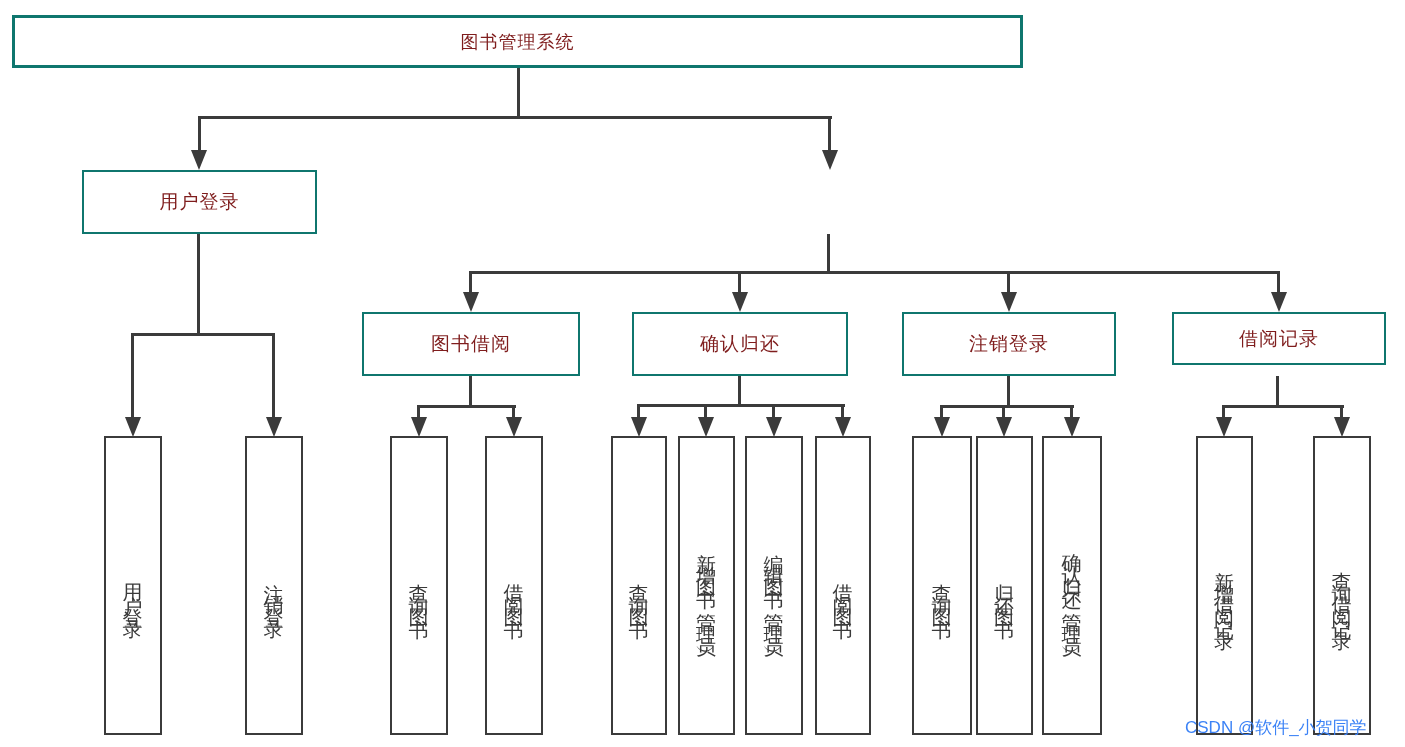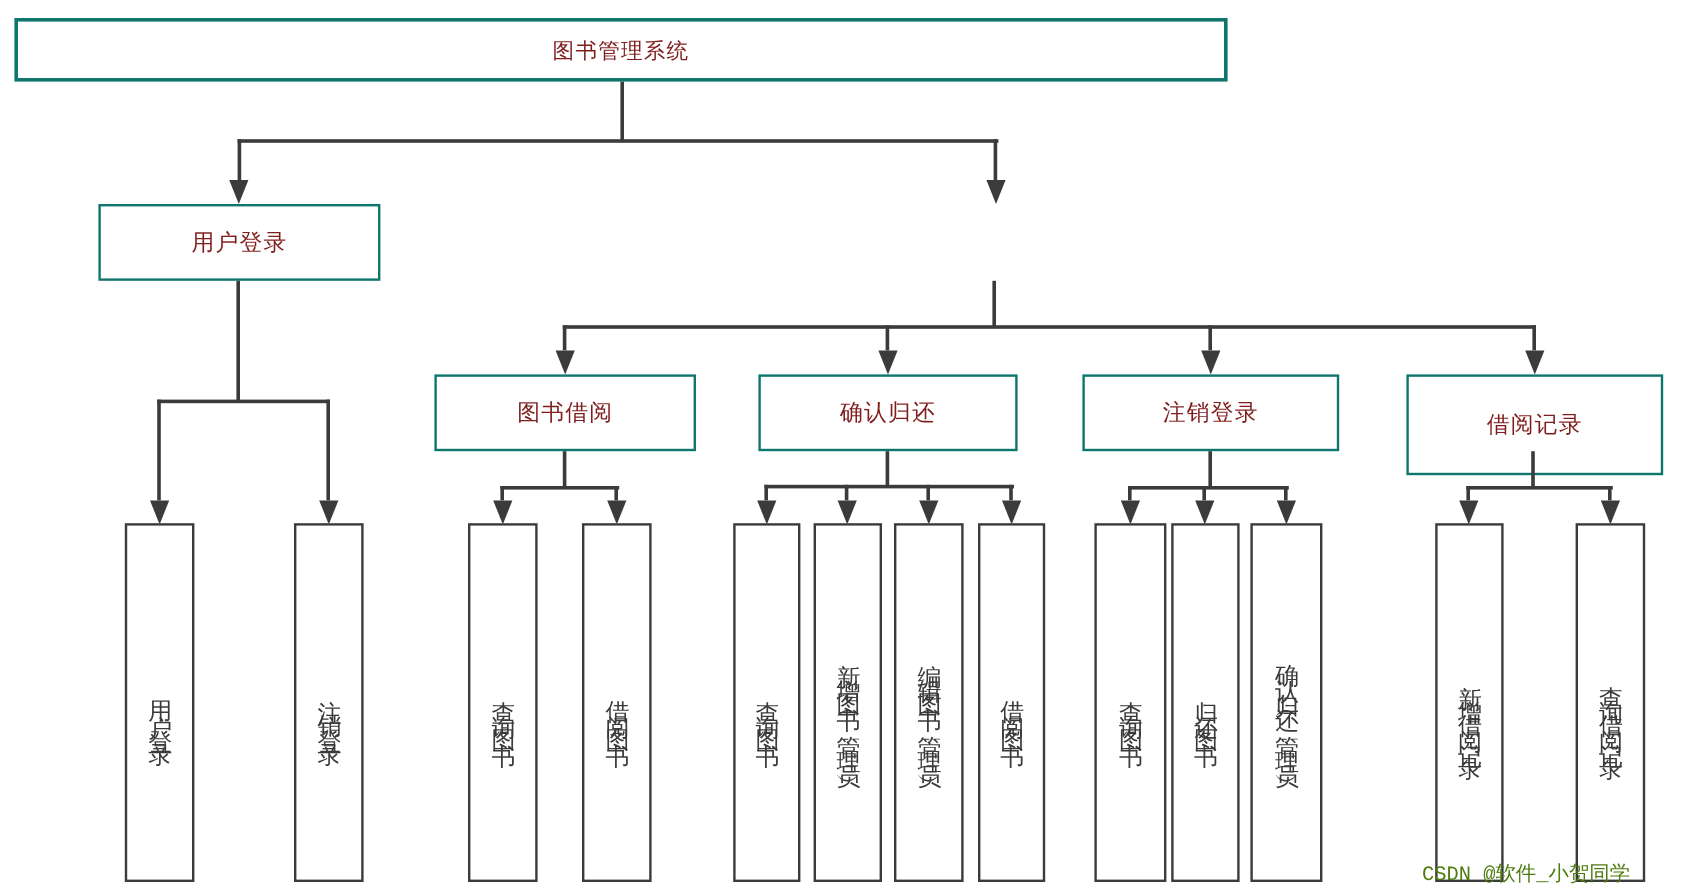--- a/index.html
+++ b/index.html
@@ -43,24 +43,23 @@
   .arr{
     position:absolute;width:0;height:0;
     border-left:8px solid transparent;
     border-right:8px solid transparent;
     border-top:20px solid #3b3b3b;
   }
   .watermark{
     position:absolute;
     left:1185px;top:716px;
     font-size:17px;
-    color:#4d7c0f;
+    color:#3b82f6;
     z-index:5;
     white-space:nowrap;
-    font-family:Liberation Mono, monospace;
   }
 </style>
 </head>
 <body>
 
 <div class="canvas">
 
   <div class="node root" style="left:12px;top:15px;width:1011px;height:53px">图书管理系统</div>
 
   <div class="vl" style="left:517px;top:68px;height:49px"></div>
@@ -86,21 +85,21 @@
   <div class="vl" style="left:738px;top:271px;height:21px"></div>
   <div class="arr" style="left:732px;top:292px"></div>
   <div class="vl" style="left:1007px;top:271px;height:21px"></div>
   <div class="arr" style="left:1001px;top:292px"></div>
   <div class="vl" style="left:1277px;top:271px;height:21px"></div>
   <div class="arr" style="left:1271px;top:292px"></div>
 
   <div class="node" style="left:362px;top:312px;width:218px;height:64px">图书借阅</div>
   <div class="node" style="left:632px;top:312px;width:216px;height:64px">确认归还</div>
   <div class="node" style="left:902px;top:312px;width:214px;height:64px">注销登录</div>
-  <div class="node" style="left:1172px;top:312px;width:214px;height:84px">借阅记录</div>
+  <div class="node" style="left:1172px;top:312px;width:214px;height:53px">借阅记录</div>
 
   <div class="vl" style="left:469px;top:376px;height:31px"></div>
   <div class="hl" style="left:417px;top:405px;width:99px"></div>
   <div class="vl" style="left:417px;top:405px;height:12px"></div>
   <div class="arr" style="left:411px;top:417px"></div>
   <div class="vl" style="left:512px;top:405px;height:12px"></div>
   <div class="arr" style="left:506px;top:417px"></div>
 
   <div class="vl" style="left:738px;top:376px;height:30px"></div>
   <div class="hl" style="left:637px;top:404px;width:208px"></div>

